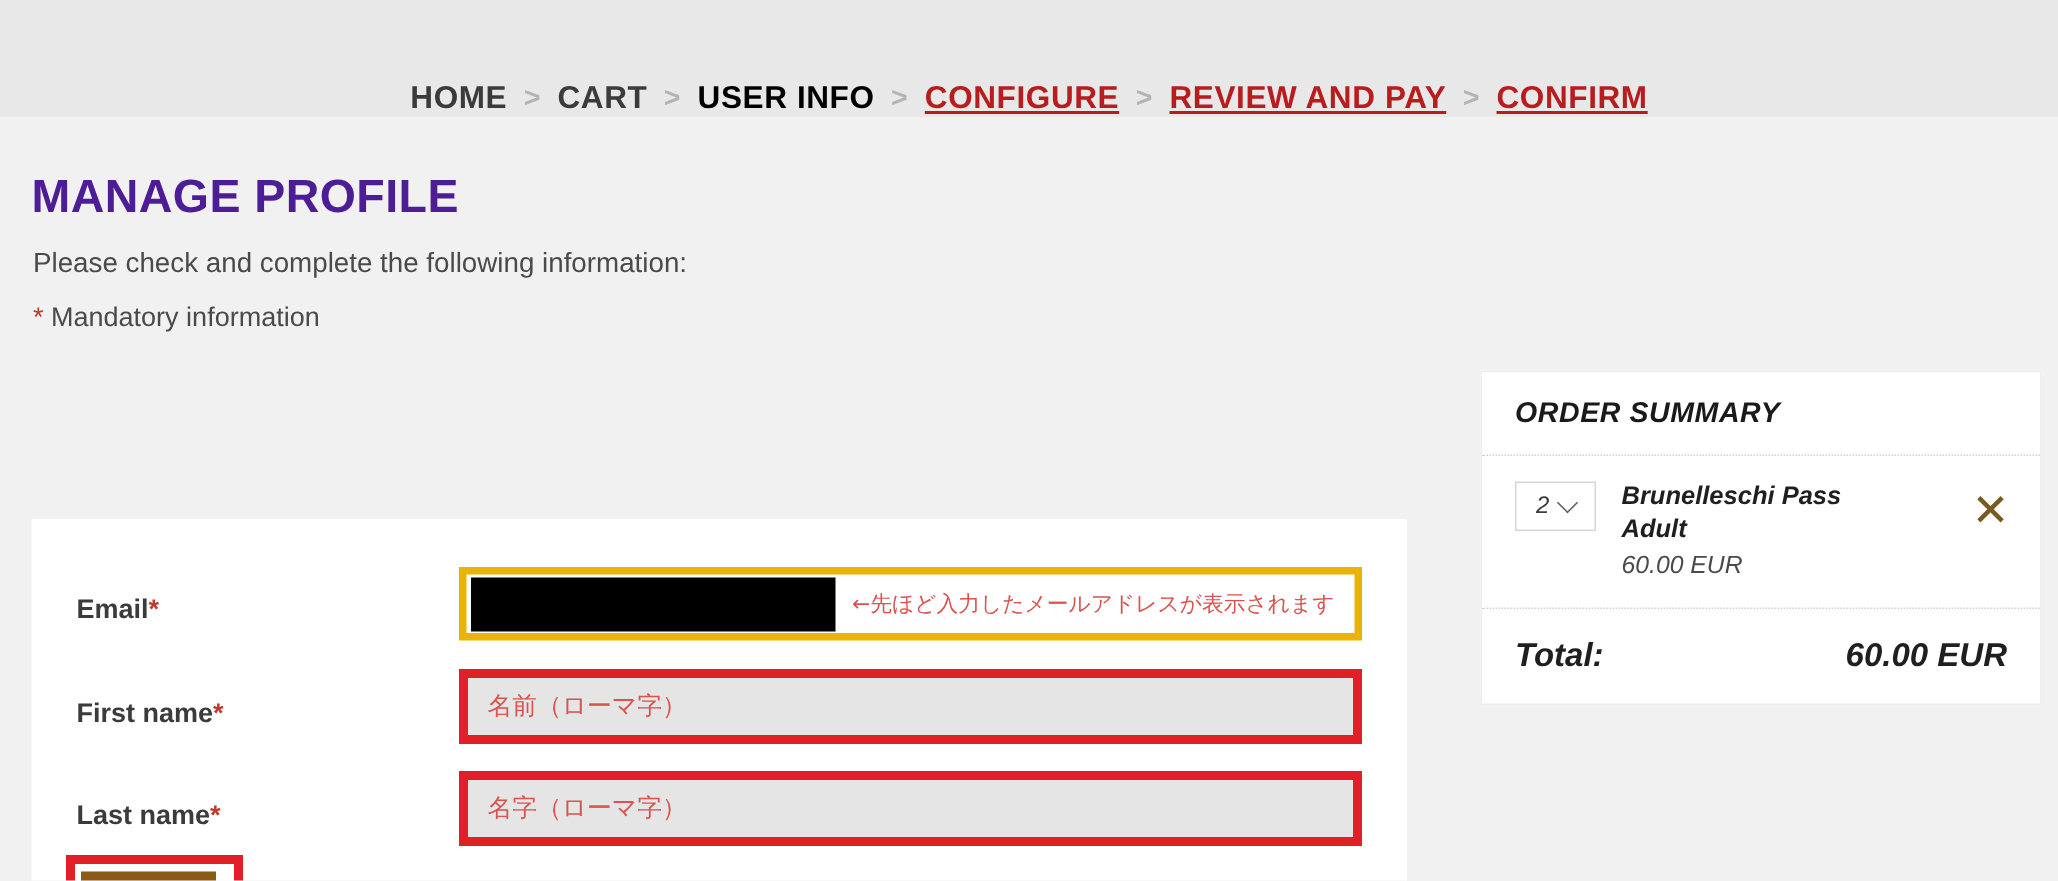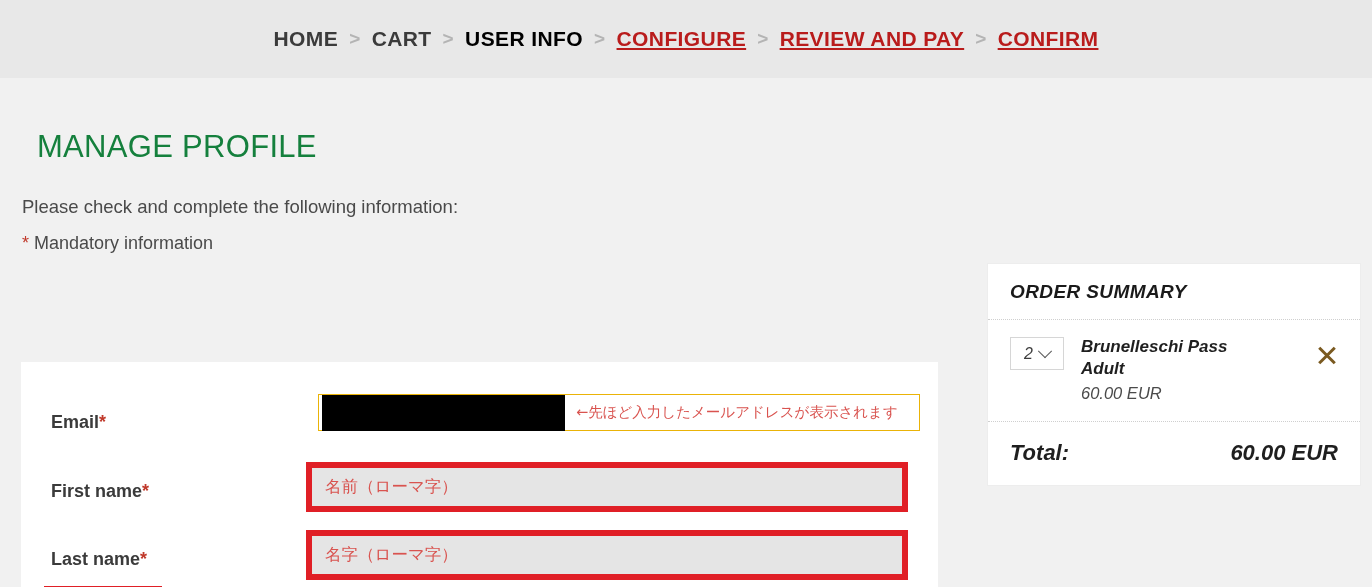--- a/index.html
+++ b/index.html
@@ -14,21 +14,21 @@
     overflow: hidden;
     position: relative;
     -webkit-font-smoothing: antialiased;
   }
 
   
   .steps-bar {
     height: 78px;
     background: #e8e8e8;
     display: flex;
-    align-items: center;
+    align-items: flex-end;
     justify-content: center;
     box-sizing: border-box;
   }
   .steps {
     display: flex;
     align-items: center;
     gap: 0;
     font-size: 21px;
     font-weight: bold;
     letter-spacing: 0.4px;
@@ -45,25 +45,25 @@
     font-size: 19px;
     padding: 0 11px;
   }
 
   
   .page {
     position: relative;
     padding: 0;
   }
   .page-title {
-    margin: 16px;
+    margin: 0;
     padding: 36px 0 0 21px;
     font-size: 31px;
-    font-weight: normal;
-    color: #15803d;
+    font-weight: bold;
+    color: #4c1d95;
     letter-spacing: 0.3px;
     line-height: 1.1;
   }
   .page-sub {
     padding: 16px 0 0 22px;
     font-size: 18.5px;
     color: #4a4a4a;
   }
   .mandatory {
     padding: 15px 0 0 22px;
@@ -96,27 +96,26 @@
     color: #c0392b;
     font-weight: bold;
   }
 
   
   .email-box {
     position: absolute;
     left: 285px;
     top: 32px;
     width: 602px;
-    height: 37px;
-    border: 1px solid #eab308;
+    height: 49px;
+    border: 5px solid #eab308;
     background: #fff;
     box-sizing: border-box;
     display: flex;
     align-items: center;
-    margin-left: 12px;
   }
   .redaction {
     width: 243px;
     height: 36px;
     background: #000000;
     margin-left: 3px;
     flex: none;
   }
   .annot-email {
     color: #d9534f;

